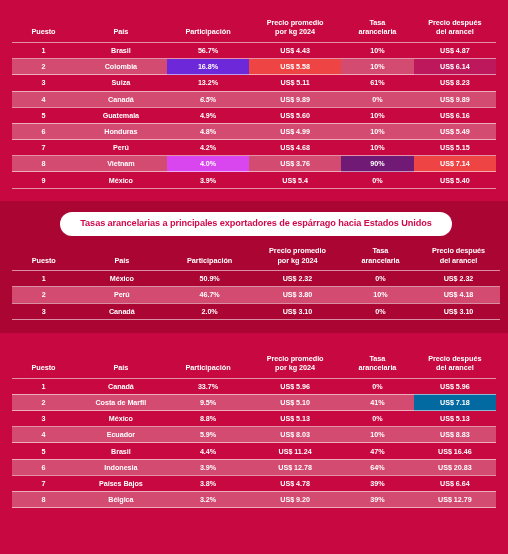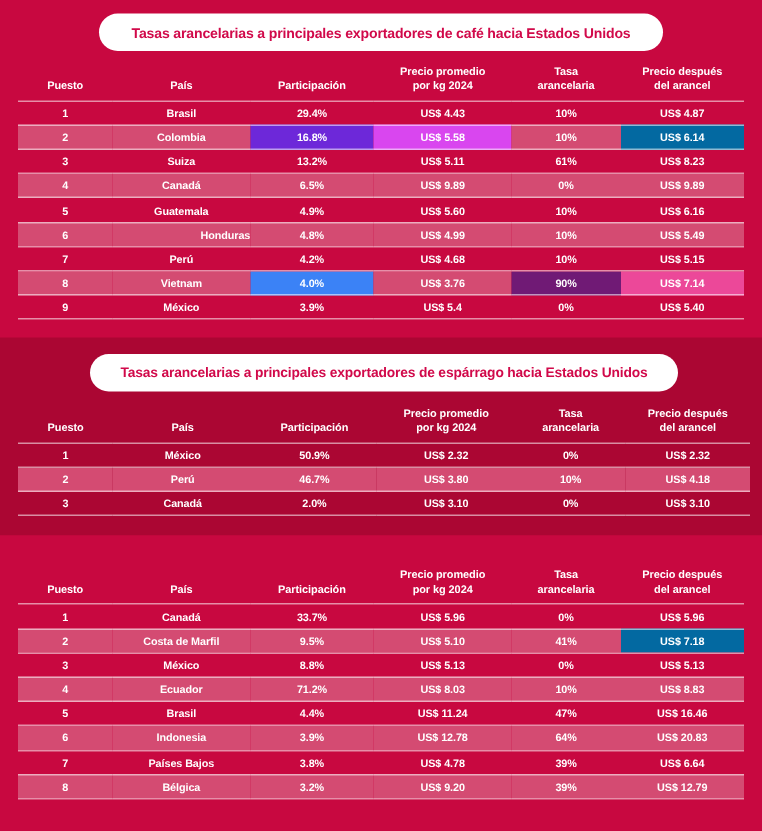--- a/index.html
+++ b/index.html
@@ -99,25 +99,20 @@
   #section-cafe .table-gap      { height: 9px; }
   #section-esparrago .table-gap { height: 10px; }
   #section-cacao .table-gap     { height: 10px; }
 </style>
 </head>
 <body>
 
 <div class="infographic">
 
   <div class="section" id="section-cafe" style="background: rgb(200, 8, 64);">
-    <div class="title-wrap">
-      <div class="title-pill" style="background: rgb(255, 255, 255); color: rgb(209, 9, 74);">
-        <span class="line">Tasas arancelarias a principales exportadores de café hacia Estados Unidos</span>
-      </div>
-    </div>
     <div class="table-gap"></div>
     <table class="tariff">
       <thead>
         <tr>
           <th class="col-puesto">
             <span class="hl">Puesto</span>
           </th>
           <th class="col-pais">
             <span class="hl">País</span>
           </th>
@@ -135,80 +130,80 @@
           <th class="col-final">
             <span class="hl">Precio después</span>
             <span class="hl">del arancel</span>
           </th>
         </tr>
       </thead>
       <tbody>
           <tr>
             <td class="col-puesto">1</td>
             <td class="col-pais">Brasil</td>
-            <td class="col-part">29.4%</td>
+            <td class="col-part">56.7%</td>
             <td class="col-precio">US$ 4.43</td>
             <td class="col-tasa">10%</td>
             <td class="col-final">US$ 4.87</td>
           </tr>
           <tr class="odd">
             <td class="col-puesto" style="background: rgb(212, 75, 114);">2</td>
             <td class="col-pais" style="background: rgb(212, 75, 114);">Colombia</td>
             <td class="col-part" style="background: #6d28d9;">16.8%</td>
-            <td class="col-precio" style="background: #d946ef;">US$ 5.58</td>
+            <td class="col-precio" style="background: #ef4444;">US$ 5.58</td>
             <td class="col-tasa" style="background: rgb(212, 75, 114);">10%</td>
-            <td class="col-final" style="background: #0369a1;">US$ 6.14</td>
+            <td class="col-final" style="background: #be185d;">US$ 6.14</td>
           </tr>
           <tr>
             <td class="col-puesto">3</td>
             <td class="col-pais">Suiza</td>
             <td class="col-part">13.2%</td>
             <td class="col-precio">US$ 5.11</td>
             <td class="col-tasa">61%</td>
             <td class="col-final">US$ 8.23</td>
           </tr>
           <tr class="odd">
             <td class="col-puesto" style="background: rgb(212, 75, 114);">4</td>
             <td class="col-pais" style="background: rgb(212, 75, 114);">Canadá</td>
-            <td class="col-part" style="background: rgb(212, 75, 114);">6.5%</td>
+            <td class="col-part" style="background: rgb(212, 75, 114); font-style: italic;">6.5%</td>
             <td class="col-precio" style="background: rgb(212, 75, 114);">US$ 9.89</td>
             <td class="col-tasa" style="background: rgb(212, 75, 114);">0%</td>
             <td class="col-final" style="background: rgb(212, 75, 114);">US$ 9.89</td>
           </tr>
           <tr>
             <td class="col-puesto">5</td>
             <td class="col-pais">Guatemala</td>
             <td class="col-part">4.9%</td>
             <td class="col-precio">US$ 5.60</td>
             <td class="col-tasa">10%</td>
             <td class="col-final">US$ 6.16</td>
           </tr>
           <tr class="odd">
             <td class="col-puesto" style="background: rgb(212, 75, 114);">6</td>
-            <td class="col-pais" style="background: rgb(212, 75, 114); text-align: right;">Honduras</td>
+            <td class="col-pais" style="background: rgb(212, 75, 114);">Honduras</td>
             <td class="col-part" style="background: rgb(212, 75, 114);">4.8%</td>
             <td class="col-precio" style="background: rgb(212, 75, 114);">US$ 4.99</td>
             <td class="col-tasa" style="background: rgb(212, 75, 114);">10%</td>
             <td class="col-final" style="background: rgb(212, 75, 114);">US$ 5.49</td>
           </tr>
           <tr>
             <td class="col-puesto">7</td>
             <td class="col-pais">Perú</td>
             <td class="col-part">4.2%</td>
             <td class="col-precio">US$ 4.68</td>
             <td class="col-tasa">10%</td>
             <td class="col-final">US$ 5.15</td>
           </tr>
           <tr class="odd">
             <td class="col-puesto" style="background: rgb(212, 75, 114);">8</td>
             <td class="col-pais" style="background: rgb(212, 75, 114);">Vietnam</td>
-            <td class="col-part" style="background: #3b82f6; text-align: center;">4.0%</td>
+            <td class="col-part" style="background: #d946ef; text-align: center;">4.0%</td>
             <td class="col-precio" style="background: rgb(212, 75, 114);">US$ 3.76</td>
             <td class="col-tasa" style="background: #701a75;">90%</td>
-            <td class="col-final" style="background: #ec4899;">US$ 7.14</td>
+            <td class="col-final" style="background: #ef4444;">US$ 7.14</td>
           </tr>
           <tr>
             <td class="col-puesto">9</td>
             <td class="col-pais">México</td>
             <td class="col-part">3.9%</td>
             <td class="col-precio">US$ 5.4</td>
             <td class="col-tasa">0%</td>
             <td class="col-final">US$ 5.40</td>
           </tr>
         </tbody>
@@ -326,21 +321,21 @@
             <td class="col-puesto">3</td>
             <td class="col-pais">México</td>
             <td class="col-part">8.8%</td>
             <td class="col-precio">US$ 5.13</td>
             <td class="col-tasa">0%</td>
             <td class="col-final">US$ 5.13</td>
           </tr>
           <tr class="odd">
             <td class="col-puesto" style="background: rgb(212, 75, 114);">4</td>
             <td class="col-pais" style="background: rgb(212, 75, 114);">Ecuador</td>
-            <td class="col-part" style="background: rgb(212, 75, 114);">71.2%</td>
+            <td class="col-part" style="background: rgb(212, 75, 114);">5.9%</td>
             <td class="col-precio" style="background: rgb(212, 75, 114);">US$ 8.03</td>
             <td class="col-tasa" style="background: rgb(212, 75, 114);">10%</td>
             <td class="col-final" style="background: rgb(212, 75, 114); margin-top: 36px;">US$ 8.83</td>
           </tr>
           <tr>
             <td class="col-puesto">5</td>
             <td class="col-pais">Brasil</td>
             <td class="col-part">4.4%</td>
             <td class="col-precio">US$ 11.24</td>
             <td class="col-tasa">47%</td>

